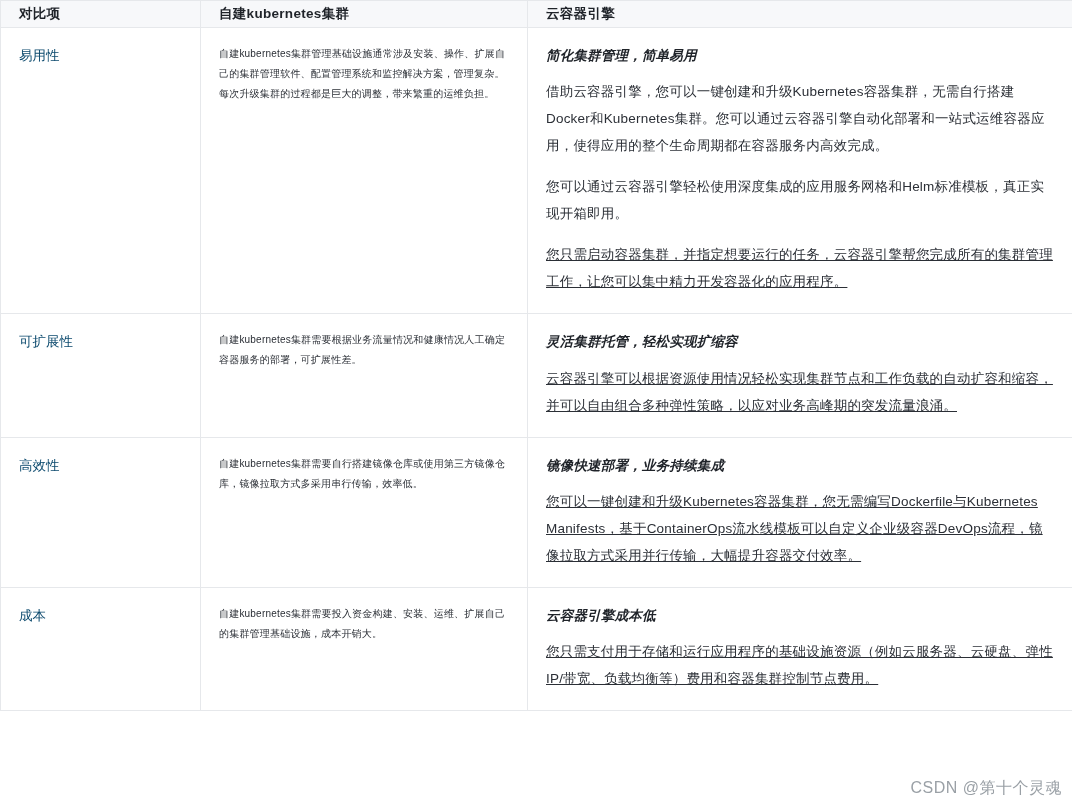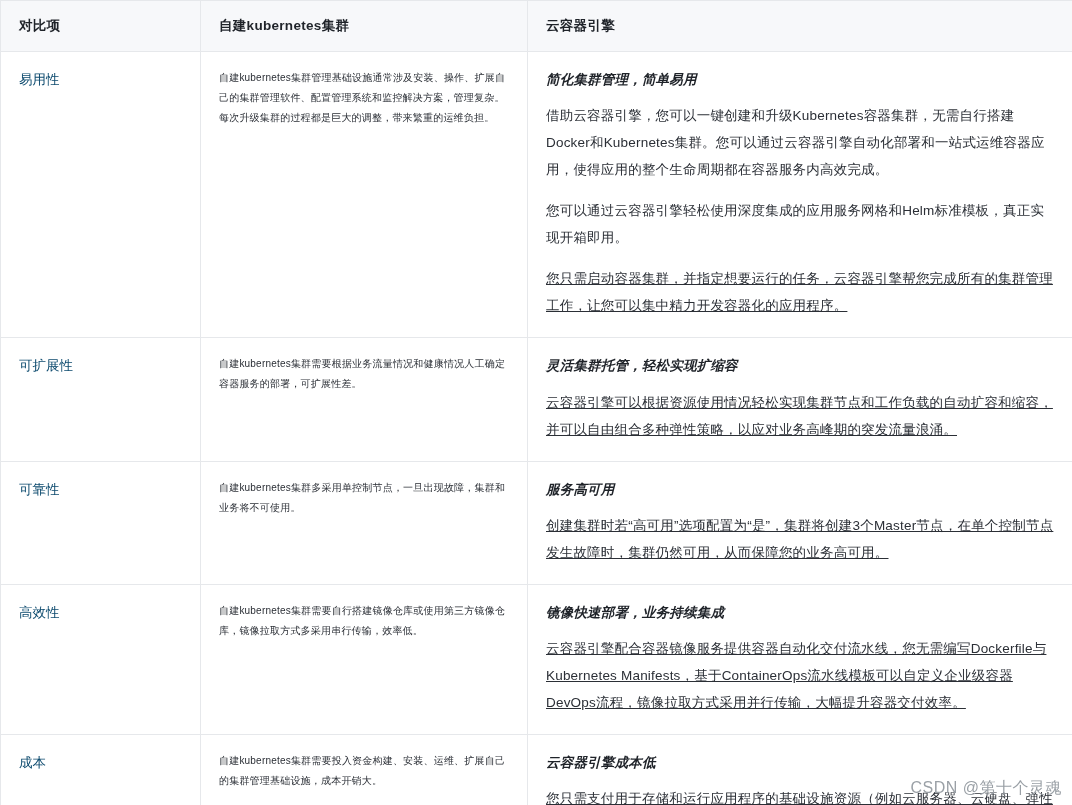--- a/index.html
+++ b/index.html
@@ -24,21 +24,21 @@
     border: 1px solid #e6e8eb;
     vertical-align: top;
     padding: 16px 18px 18px 18px;
     box-sizing: border-box;
   }
   table.compare thead th {
     background: #f7f8fa;
     font-size: 13.5px;
     font-weight: bold;
     color: #1f2329;
-    padding: 16px 18px;
+    padding: 4px 18px;
     text-align: left;
     letter-spacing: 0.3px;
   }
   col.c1 { width: 200px; }
   col.c2 { width: 327px; }
   col.c3 { width: 545px; }
 
   td.feature {
     font-size: 13.5px;
     color: #0c4a6e;
@@ -112,33 +112,25 @@
     </tr>
     <tr>
       <td class="feature">可扩展性</td>
       <td class="selfbuilt">自建kubernetes集群需要根据业务流量情况和健康情况人工确定容器服务的部署，可扩展性差。</td>
       <td class="cce">
         <p class="cce-title">灵活集群托管，轻松实现扩缩容</p>
         <p class="cce-para">云容器引擎可以根据资源使用情况轻松实现集群节点和工作负载的自动扩容和缩容，并可以自由组合多种弹性策略，以应对业务高峰期的突发流量浪涌。</p>
       </td>
     </tr>
     <tr>
-      <td class="feature">可靠性</td>
-      <td class="selfbuilt">自建kubernetes集群多采用单控制节点，一旦出现故障，集群和业务将不可使用。</td>
-      <td class="cce">
-        <p class="cce-title">服务高可用</p>
-        <p class="cce-para">创建集群时若“高可用”选项配置为“是”，集群将创建3个Master节点，在单个控制节点发生故障时，集群仍然可用，从而保障您的业务高可用。</p>
-      </td>
-    </tr>
-    <tr>
       <td class="feature">高效性</td>
       <td class="selfbuilt">自建kubernetes集群需要自行搭建镜像仓库或使用第三方镜像仓库，镜像拉取方式多采用串行传输，效率低。</td>
       <td class="cce">
         <p class="cce-title">镜像快速部署，业务持续集成</p>
-        <p class="cce-para">云容器引擎配合容器镜像服务提供容器自动化交付流水线，您无需编写Dockerfile与Kubernetes Manifests，基于ContainerOps流水线模板可以自定义企业级容器DevOps流程，镜像拉取方式采用并行传输，大幅提升容器交付效率。</p>
+        <p class="cce-para">您可以一键创建和升级Kubernetes容器集群，您无需编写Dockerfile与Kubernetes Manifests，基于ContainerOps流水线模板可以自定义企业级容器DevOps流程，镜像拉取方式采用并行传输，大幅提升容器交付效率。</p>
       </td>
     </tr>
     <tr>
       <td class="feature">成本</td>
       <td class="selfbuilt">自建kubernetes集群需要投入资金构建、安装、运维、扩展自己的集群管理基础设施，成本开销大。</td>
       <td class="cce">
         <p class="cce-title">云容器引擎成本低</p>
         <p class="cce-para">您只需支付用于存储和运行应用程序的基础设施资源（例如云服务器、云硬盘、弹性IP/带宽、负载均衡等）费用和容器集群控制节点费用。</p>
       </td>
     </tr>

